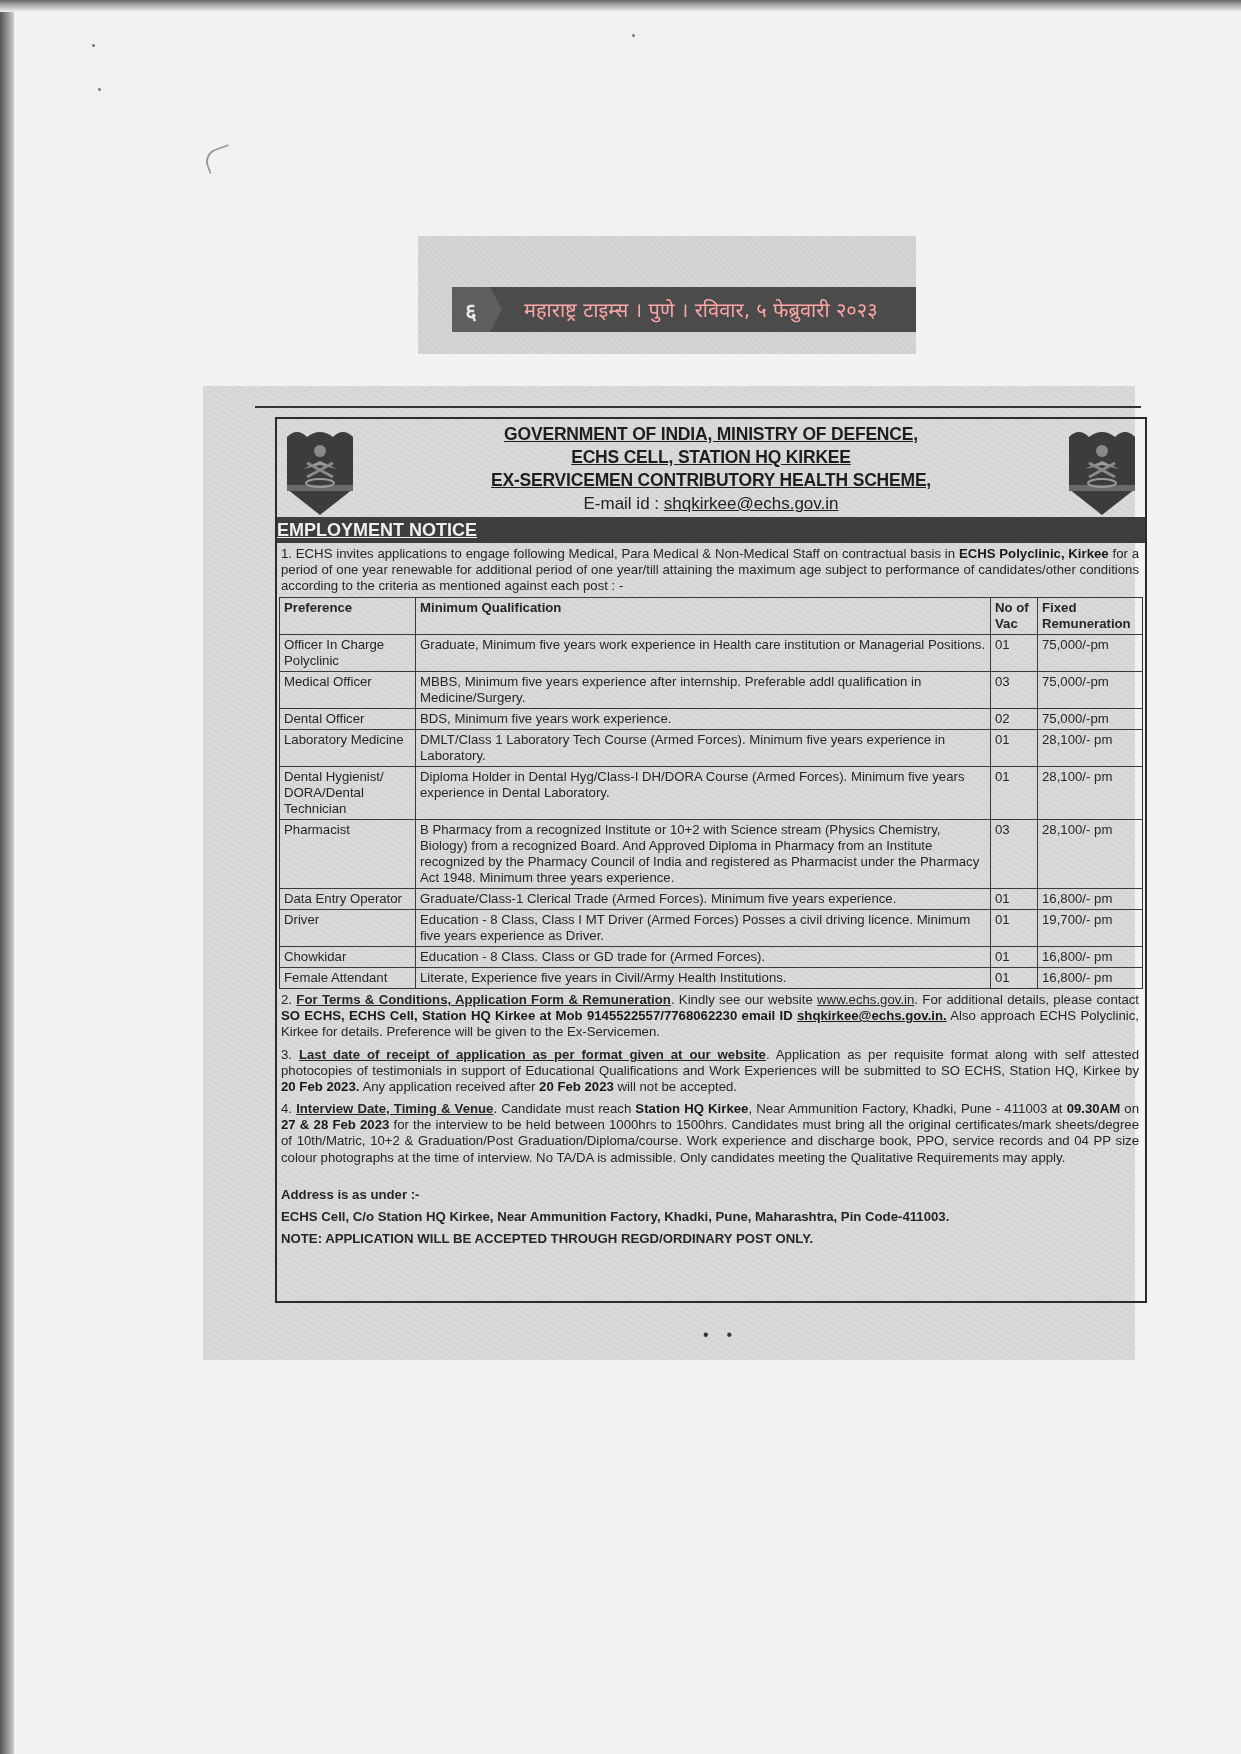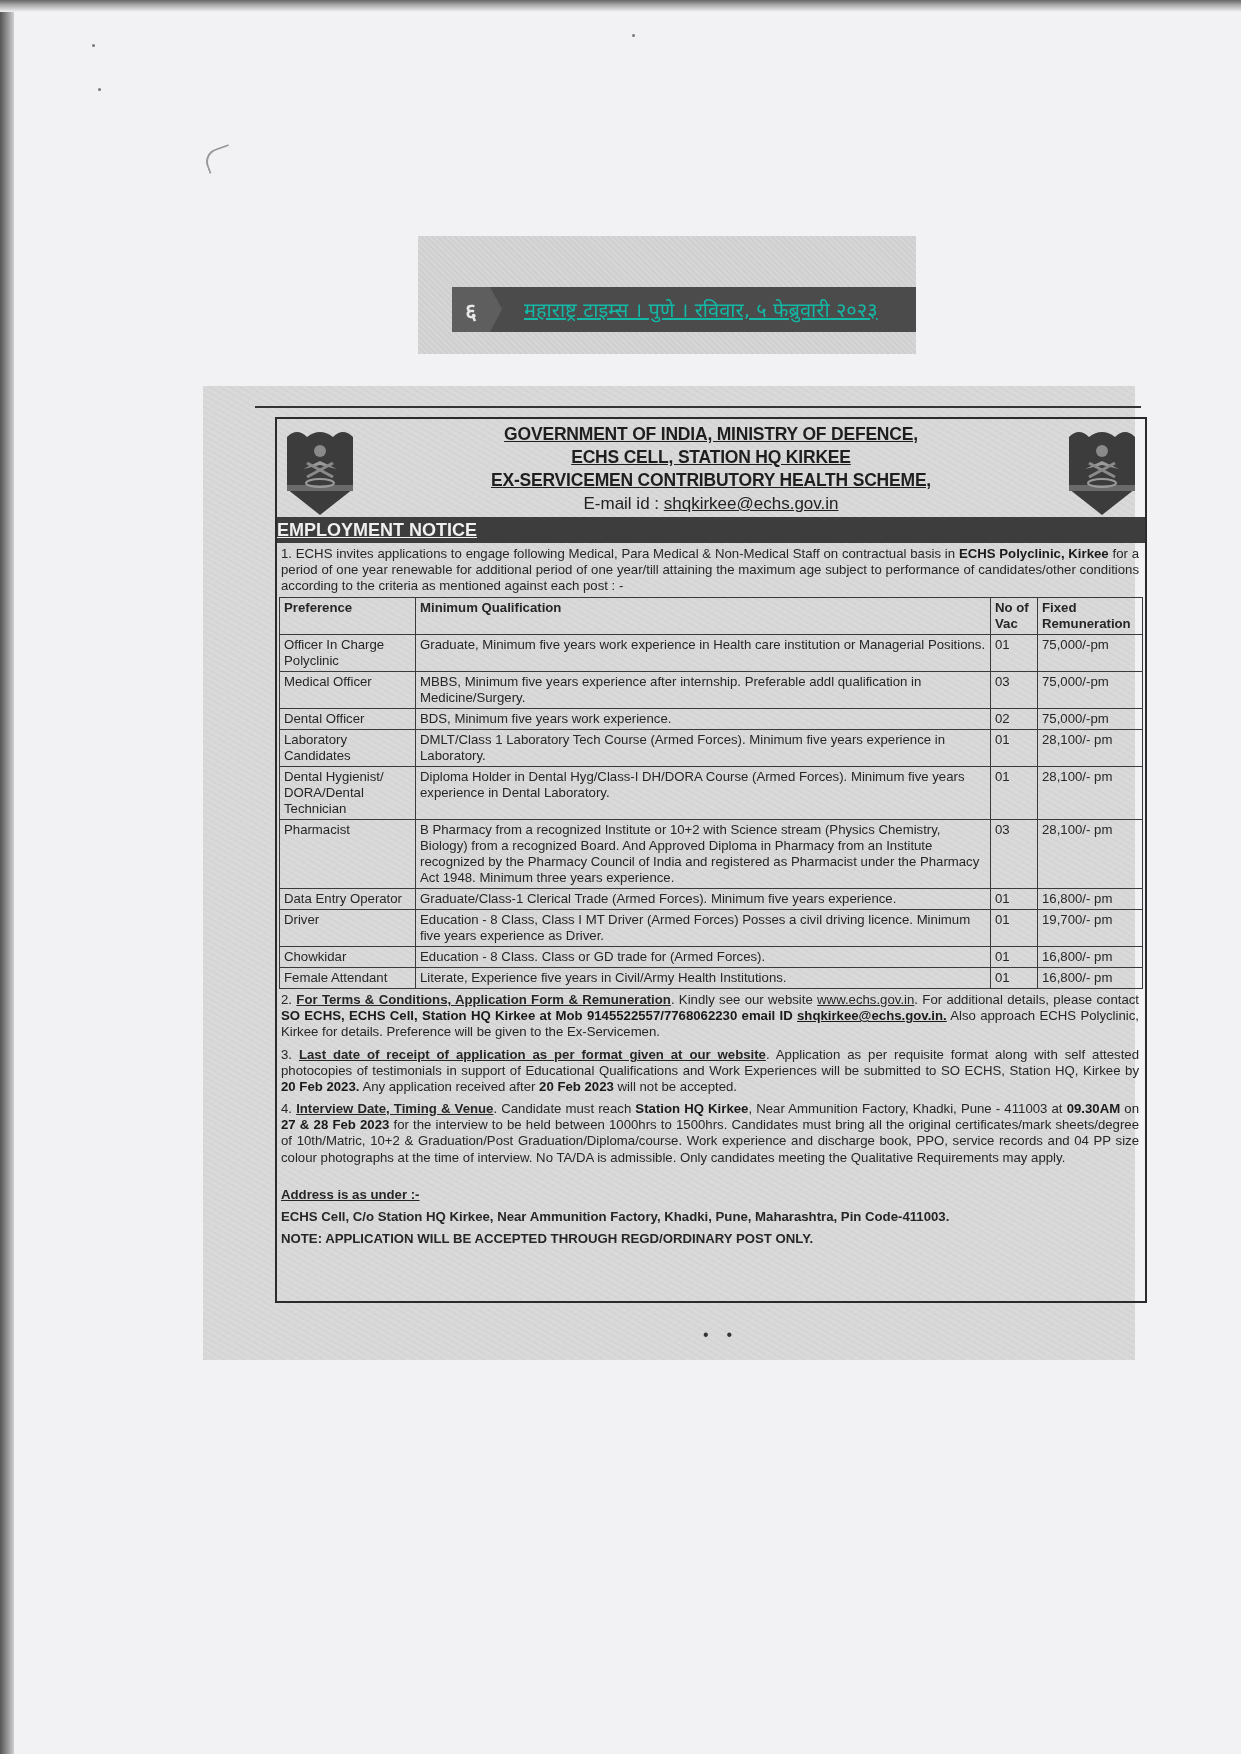--- a/index.html
+++ b/index.html
@@ -38,23 +38,22 @@
       width: 38px; height: 45px; background: #5e5e5e; color: #e8e8e8;
       font-size: 22px; font-weight: bold; display: flex; align-items: center; justify-content: center;
       position: relative;
     }
     .page-num::after {
       content: ""; position: absolute; right: -12px; top: 0;
       border-top: 22px solid transparent; border-bottom: 23px solid transparent;
       border-left: 12px solid #5e5e5e;
     }
     .masthead-text {
-      color: #14b8a6; font-size: 20px; margin-left: 34px; white-space: nowrap;
+      color: #fca5a5; font-size: 20px; margin-left: 34px; white-space: nowrap;
       font-family: "DejaVu Sans", sans-serif;
-      text-decoration: underline;
     }
 
     
     .ad-clip {
       position: absolute; left: 203px; top: 386px; width: 932px; height: 974px;
       background: #d9d9d9;
       background-image:
         repeating-linear-gradient(30deg, rgba(0,0,0,0.025) 0 2px, transparent 2px 5px),
         repeating-linear-gradient(-40deg, rgba(255,255,255,0.05) 0 1px, transparent 1px 6px);
     }
@@ -105,21 +104,21 @@
     }
     table.vac th { font-weight: bold; padding-bottom: 2px; }
     table.vac td.n { width: 38px; }
     table.vac th.n { width: 38px; }
     table.vac .c1 { width: 127px; }
     table.vac .c4 { width: 96px; }
 
     .p2 { top: 573px; }
     .p3 { top: 628px; }
     .p4 { top: 682px; }
-    .addr-head { top: 768px; font-weight: bold; text-decoration: underline; }
+    .addr-head { top: 768px; font-weight: bold; }
     .addr { top: 790px; font-weight: bold; }
     .note { top: 812px; font-weight: bold; }
 
     .dots { position: absolute; top: 940px; left: 500px; font-size: 16px; color: #333; letter-spacing: 18px; }
   </style>
 </head>
 <body>
 
 <div class="page-edge-left"></div>
 <div class="page-edge-top"></div>
@@ -197,21 +196,21 @@
           <td class="n">03</td>
           <td>75,000/-pm</td>
         </tr>
         <tr>
           <td>Dental Officer</td>
           <td>BDS, Minimum five years work experience.</td>
           <td class="n">02</td>
           <td>75,000/-pm</td>
         </tr>
         <tr>
-          <td>Laboratory Candidates</td>
+          <td>Laboratory Medicine</td>
           <td>DMLT/Class 1 Laboratory Tech Course (Armed Forces). Minimum five years experience in Laboratory.</td>
           <td class="n">01</td>
           <td>28,100/- pm</td>
         </tr>
         <tr>
           <td>Dental Hygienist/ DORA/Dental Technician</td>
           <td>Diploma Holder in Dental Hyg/Class-I DH/DORA Course (Armed Forces). Minimum five years experience in Dental Laboratory.</td>
           <td class="n">01</td>
           <td>28,100/- pm</td>
         </tr>

